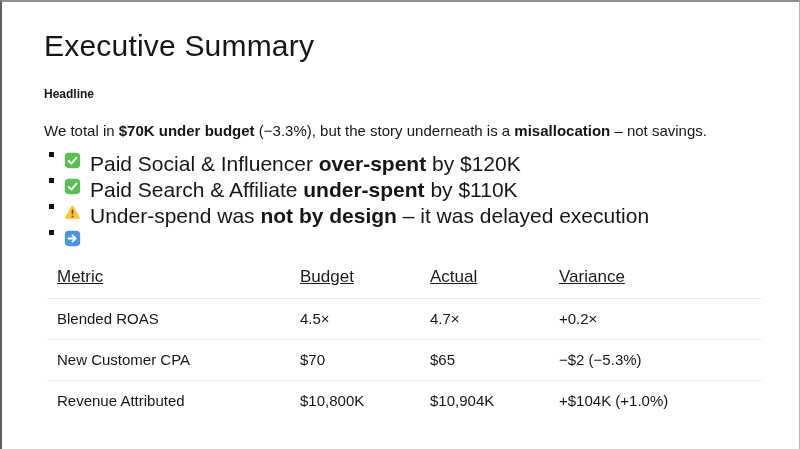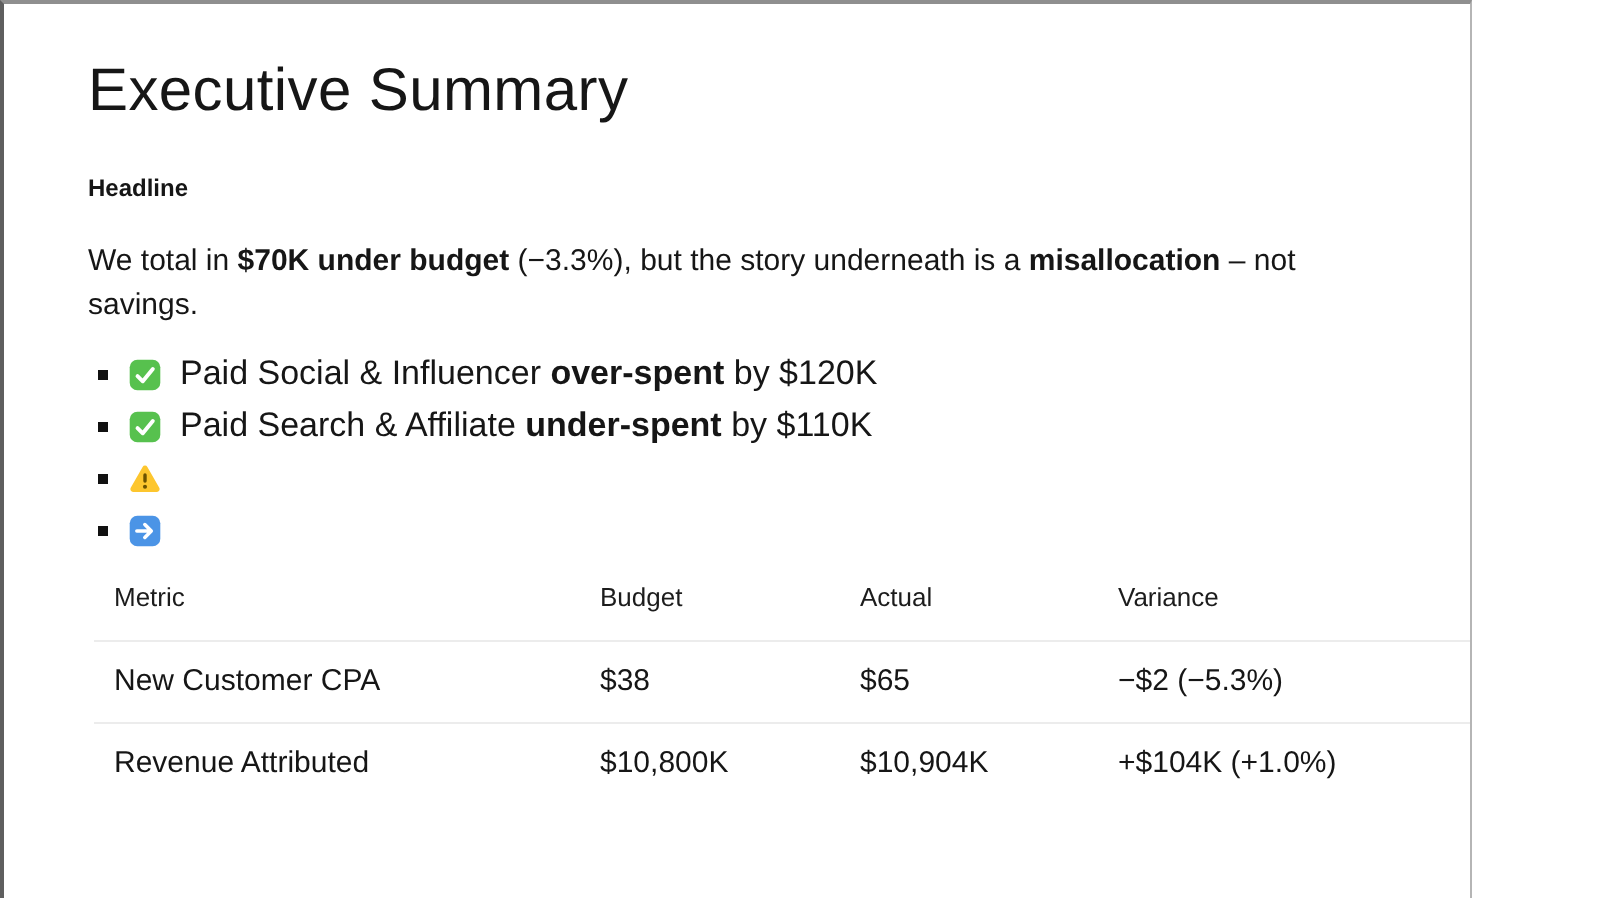--- a/index.html
+++ b/index.html
@@ -8,21 +8,21 @@
     --frame:#8f8f8f;
     --check-bg:#57c14e; --check-fg:#ffffff;
     --warn-bg:#fdc62e;  --warn-fg:#6b5200;
     --arrow-bg:#4b94e6; --arrow-fg:#ffffff;
   }
   *{box-sizing:border-box;margin:0;padding:0;}
   html,body{background:#ffffff;}
   body{font-family:"Liberation Sans","DejaVu Sans",sans-serif;color:var(--text);}
   .page{
     position:relative;
-    width:736px;height:449px;
+    width:800px;height:449px;
     background:#ffffff;
     border-top:2px solid var(--frame);
     border-left:2px solid #5f5f5f;
     border-right:1px solid #b5b5b5;
     overflow:hidden;
   }
   .page-title{
     margin:26px 0 0 42px;
     font-size:30px;line-height:36px;
     font-weight:400;letter-spacing:.2px;
@@ -35,42 +35,42 @@
   .intro{
     margin:14px 44px 0 42px;
     font-size:15px;line-height:22px;
   }
   .rich b{font-weight:700;}
   .bullet-list{
     list-style:none;
     margin:10px 0 0 47px;
   }
   .bullet-item{
-    display:flex;align-items:center;
-    height:26px;font-size:17px;
+    display:flex;align-items:flex-start;
+    height:26px;font-size:21px;
   }
   .bullet-square{
     width:5px;height:5px;background:#111;
     flex:0 0 5px;margin-right:10px;
   }
   .emoji{
     width:17px;height:17px;flex:0 0 17px;
     margin-right:9px;display:inline-block;
   }
   .emoji svg{width:17px;height:17px;display:block;}
   .metrics-table{
     margin:0 0 0 45px;
     width:715px;
     border-collapse:collapse;
     table-layout:fixed;
     font-size:15px;
   }
   .metrics-table th{
     height:42px;text-align:left;vertical-align:middle;
-    font-weight:400;font-size:13px;color:#1c1c1c;
+    font-weight:400;font-size:17px;color:#1c1c1c;text-decoration:underline;
   }
   .metrics-table td{
     height:41px;vertical-align:middle;
     border-top:1px solid var(--divider);
   }
   .metrics-table th:first-child,
   .metrics-table td:first-child{padding-left:10px;}
   .hidden-defs{position:absolute;width:0;height:0;overflow:hidden;}
 </style>
 </head>
@@ -118,20 +118,21 @@
         </span>
         <span class="rich"><span>Paid Search &amp; Affiliate </span><b>under-spent</b><span> by $110K</span></span>
       </li>
       <li class="bullet-item">
         <span class="bullet-square"></span>
         <span class="emoji">
           <svg viewBox="0 0 20 20">
             <use href="#icon-warning"></use>
           </svg>
         </span>
+        <span class="rich"><span>Under-spend was </span><b>not by design</b><span> – it was delayed execution</span></span>
       </li>
       <li class="bullet-item">
         <span class="bullet-square"></span>
         <span class="emoji">
           <svg viewBox="0 0 20 20">
             <use href="#icon-arrow-right"></use>
           </svg>
         </span>
       </li>
     </ul>
@@ -146,22 +147,28 @@
     <thead>
         <tr>
           <th>Metric</th>
           <th>Budget</th>
           <th>Actual</th>
           <th>Variance</th>
         </tr>
       </thead>
     <tbody>
         <tr>
+          <td>Blended ROAS</td>
+          <td>4.5×</td>
+          <td>4.7×</td>
+          <td>+0.2×</td>
+        </tr>
+        <tr>
           <td>New Customer CPA</td>
-          <td>$38</td>
+          <td>$70</td>
           <td>$65</td>
           <td>−$2 (−5.3%)</td>
         </tr>
         <tr>
           <td>Revenue Attributed</td>
           <td>$10,800K</td>
           <td>$10,904K</td>
           <td>+$104K (+1.0%)</td>
         </tr>
       </tbody>

